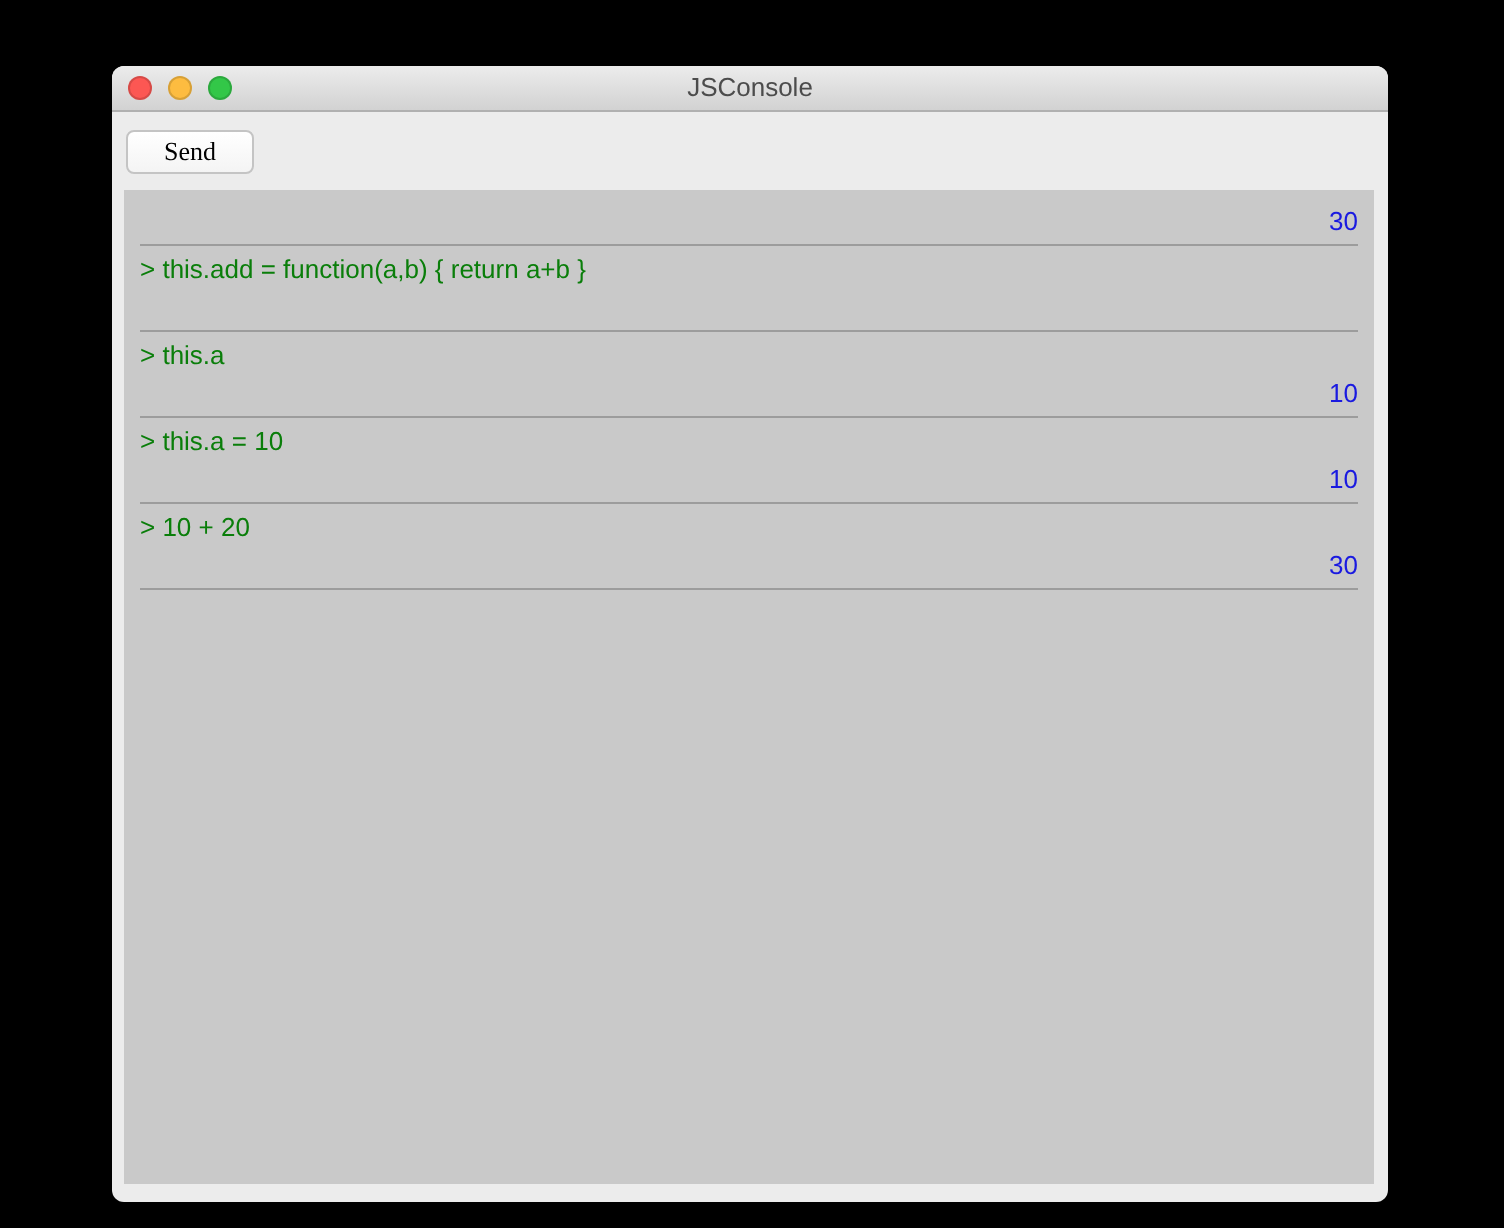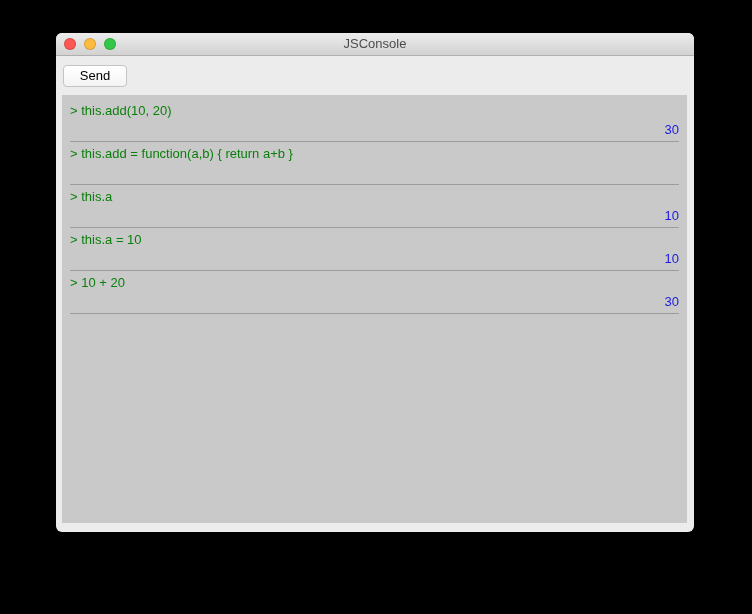--- a/index.html
+++ b/index.html
@@ -13,21 +13,21 @@
     position: relative;
     font-family: "Liberation Sans", "DejaVu Sans", sans-serif;
     overflow: hidden;
   }
 
   .window {
     position: absolute;
     left: 56px;
     top: 33px;
     width: 638px;
-    height: 499px;
+    height: 568px;
     background: #ececec;
     border-radius: 6px;
     overflow: hidden;
     display: flex;
     flex-direction: column;
     box-shadow: 0 10px 30px rgba(0,0,0,0.8);
   }
 
   
   .titlebar {
@@ -87,21 +87,21 @@
     color: #000000;
     padding: 0 4px;
   }
   .send-button {
     flex: 0 0 64px;
     width: 64px;
     height: 22px;
     background: linear-gradient(to bottom, #ffffff, #f4f4f4);
     border: 1px solid #c4c4c4;
     border-radius: 4px;
-    font-family: Liberation Sans, sans-serif;
+    font-family: Liberation Serif, serif;
     font-size: 13px;
     color: #000000;
     padding: 0;
     line-height: 20px;
   }
 
   
   .console-output {
     flex: 1;
     margin: 0 7px 9px 6px;
@@ -141,21 +141,20 @@
     </div>
     <div class="window-title">JSConsole</div>
   </div>
 
   <div class="input-row">
     <button class="send-button">Send</button>
   </div>
 
   <div class="console-output">
   <div class="console-entry">
-    <div class="console-command">&gt; this.add(10, 20)</div>
     <div class="console-result">30</div>
   </div>
 
   <div class="console-entry">
     <div class="console-command">&gt; this.add = function(a,b) { return a+b }</div>
     <div class="console-result"></div>
   </div>
 
   <div class="console-entry">
     <div class="console-command">&gt; this.a</div>

